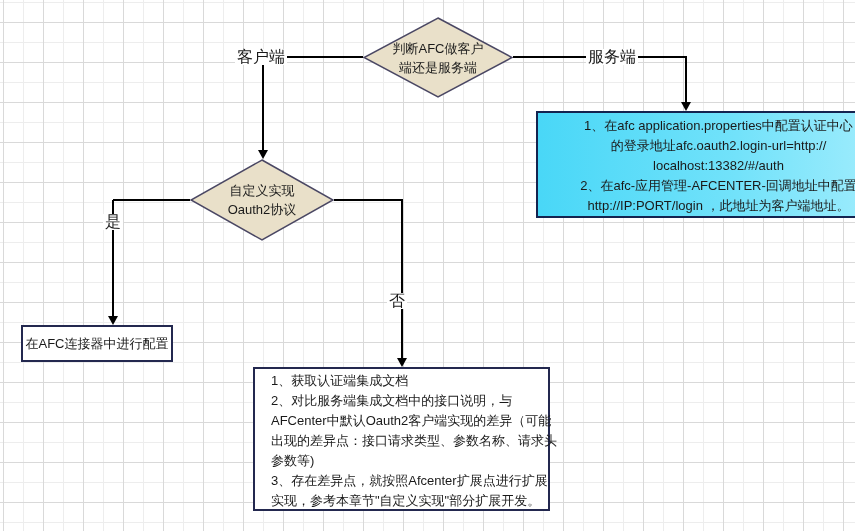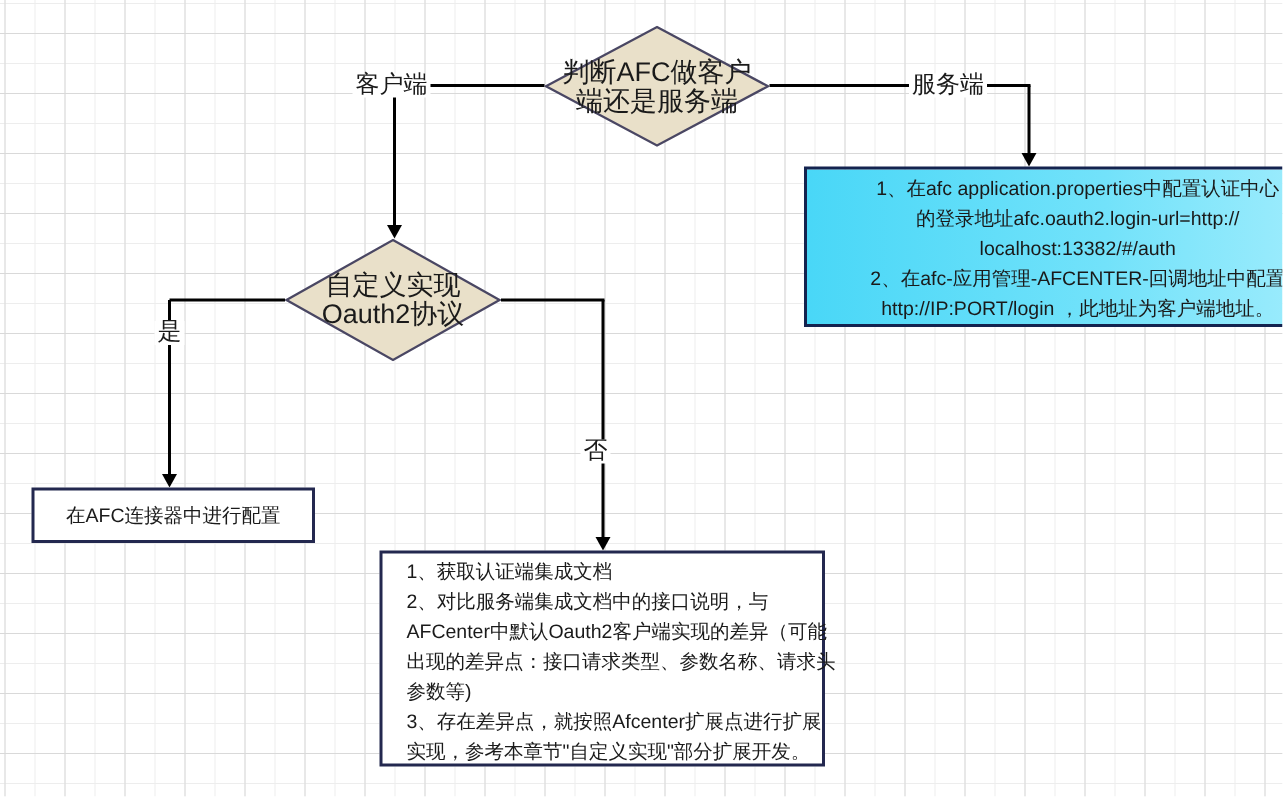--- a/index.html
+++ b/index.html
@@ -25,21 +25,21 @@
     border-left:5px solid transparent;
     border-right:5px solid transparent;
     border-top:9px solid #000;
   }
   .diamond-wrap{position:absolute;}
   .diamond-wrap svg{display:block;}
   .diamond-label{
     position:absolute;inset:0;
     display:flex;align-items:center;justify-content:center;
     text-align:center;white-space:pre-line;
-    font-size:18px;line-height:19px;
+    font-size:13px;line-height:19px;
   }
   .edge-label{
     position:absolute;transform:translate(-50%,-50%);
     background:#ffffff;padding:0 2px;
     font-size:16px;line-height:16px;white-space:nowrap;
   }
   .box{position:absolute;box-sizing:border-box;background:#ffffff;}
   .box-note{
     border:2px solid #14234f;
     background:linear-gradient(90deg,#49d7f7 0%,#72e2fa 55%,#a6eefd 100%);
@@ -93,28 +93,28 @@
     <div class="diamond-label">自定义实现
 Oauth2协议</div>
   </div>
 
   <div class="box box-note" style="left:536px;top:111px;width:365px;height:107px;text-align:center;">1、在afc application.properties中配置认证中心
 的登录地址afc.oauth2.login-url=http://
 localhost:13382/#/auth
 2、在afc-应用管理-AFCENTER-回调地址中配置
 http://IP:PORT/login ，此地址为客户端地址。</div>
 
-  <div class="box box-simple" style="left:21px;top:325px;width:189px;height:37px;">在AFC连接器中进行配置</div>
+  <div class="box box-simple" style="left:21px;top:325px;width:152px;height:37px;">在AFC连接器中进行配置</div>
 
   <div class="box box-steps" style="left:253px;top:367px;width:297px;height:144px;">1、获取认证端集成文档
 2、对比服务端集成文档中的接口说明，与
 AFCenter中默认Oauth2客户端实现的差异（可能
 出现的差异点：接口请求类型、参数名称、请求头
 参数等)
 3、存在差异点，就按照Afcenter扩展点进行扩展
 实现，参考本章节"自定义实现"部分扩展开发。</div>
 
   <div class="edge-label" style="left:261px;top:57px;">客户端</div>
-  <div class="edge-label" style="left:632px;top:57px;">服务端</div>
+  <div class="edge-label" style="left:612px;top:57px;">服务端</div>
   <div class="edge-label" style="left:113px;top:222px;">是</div>
   <div class="edge-label" style="left:397px;top:301px;">否</div>
 
 </div>
 
 </body></html>

